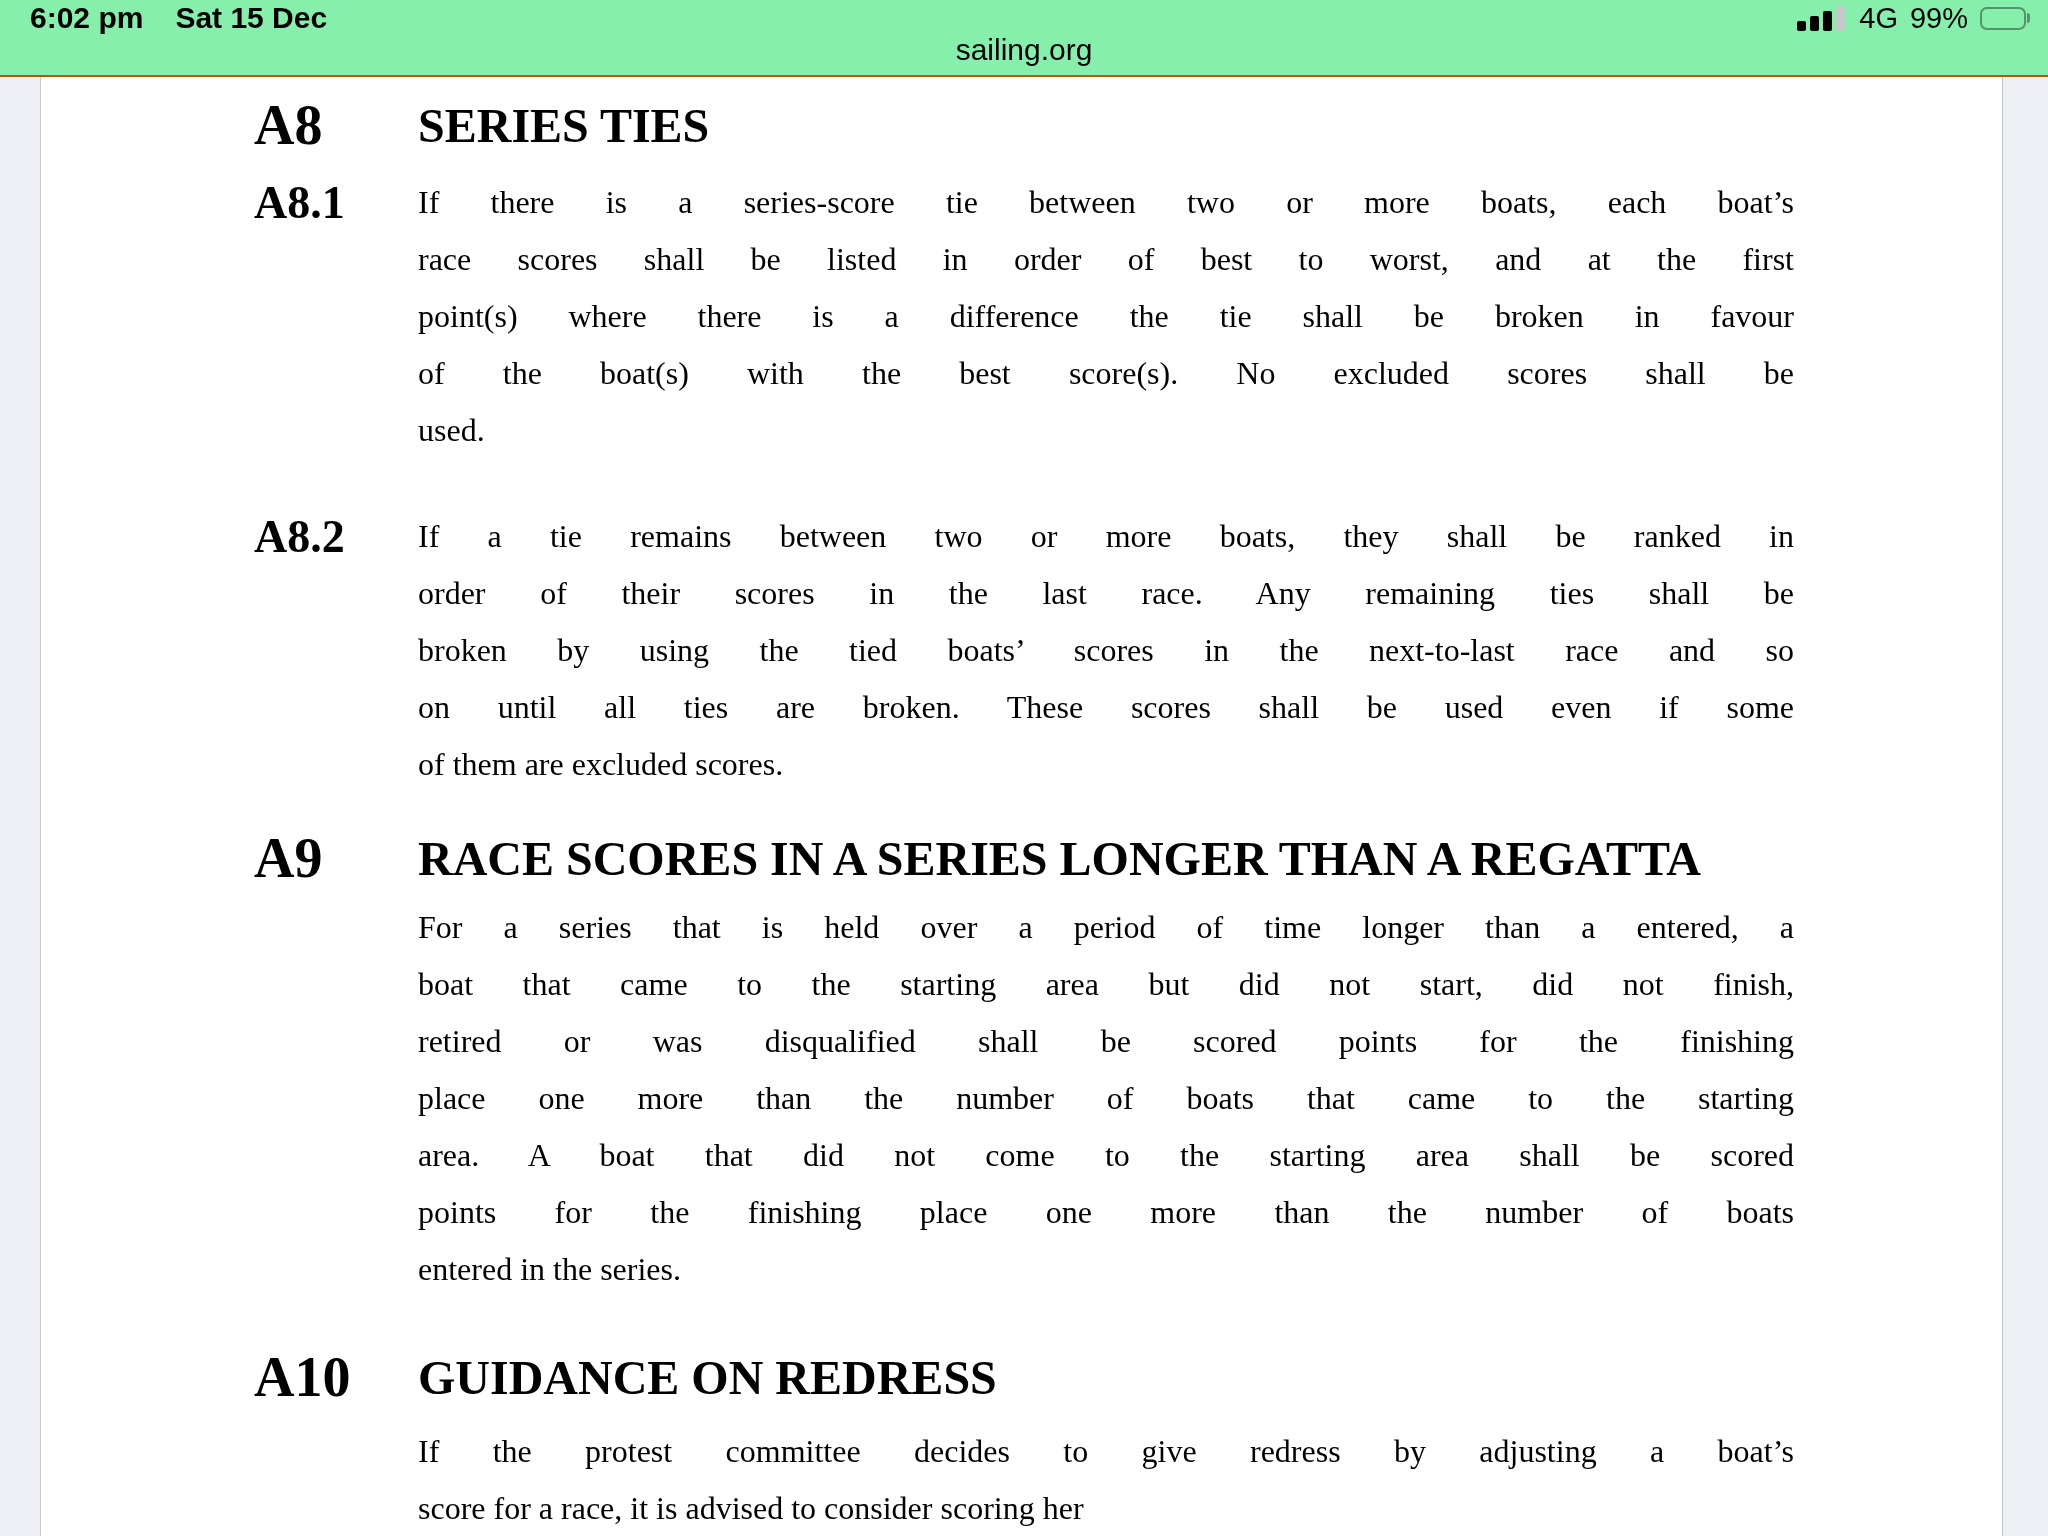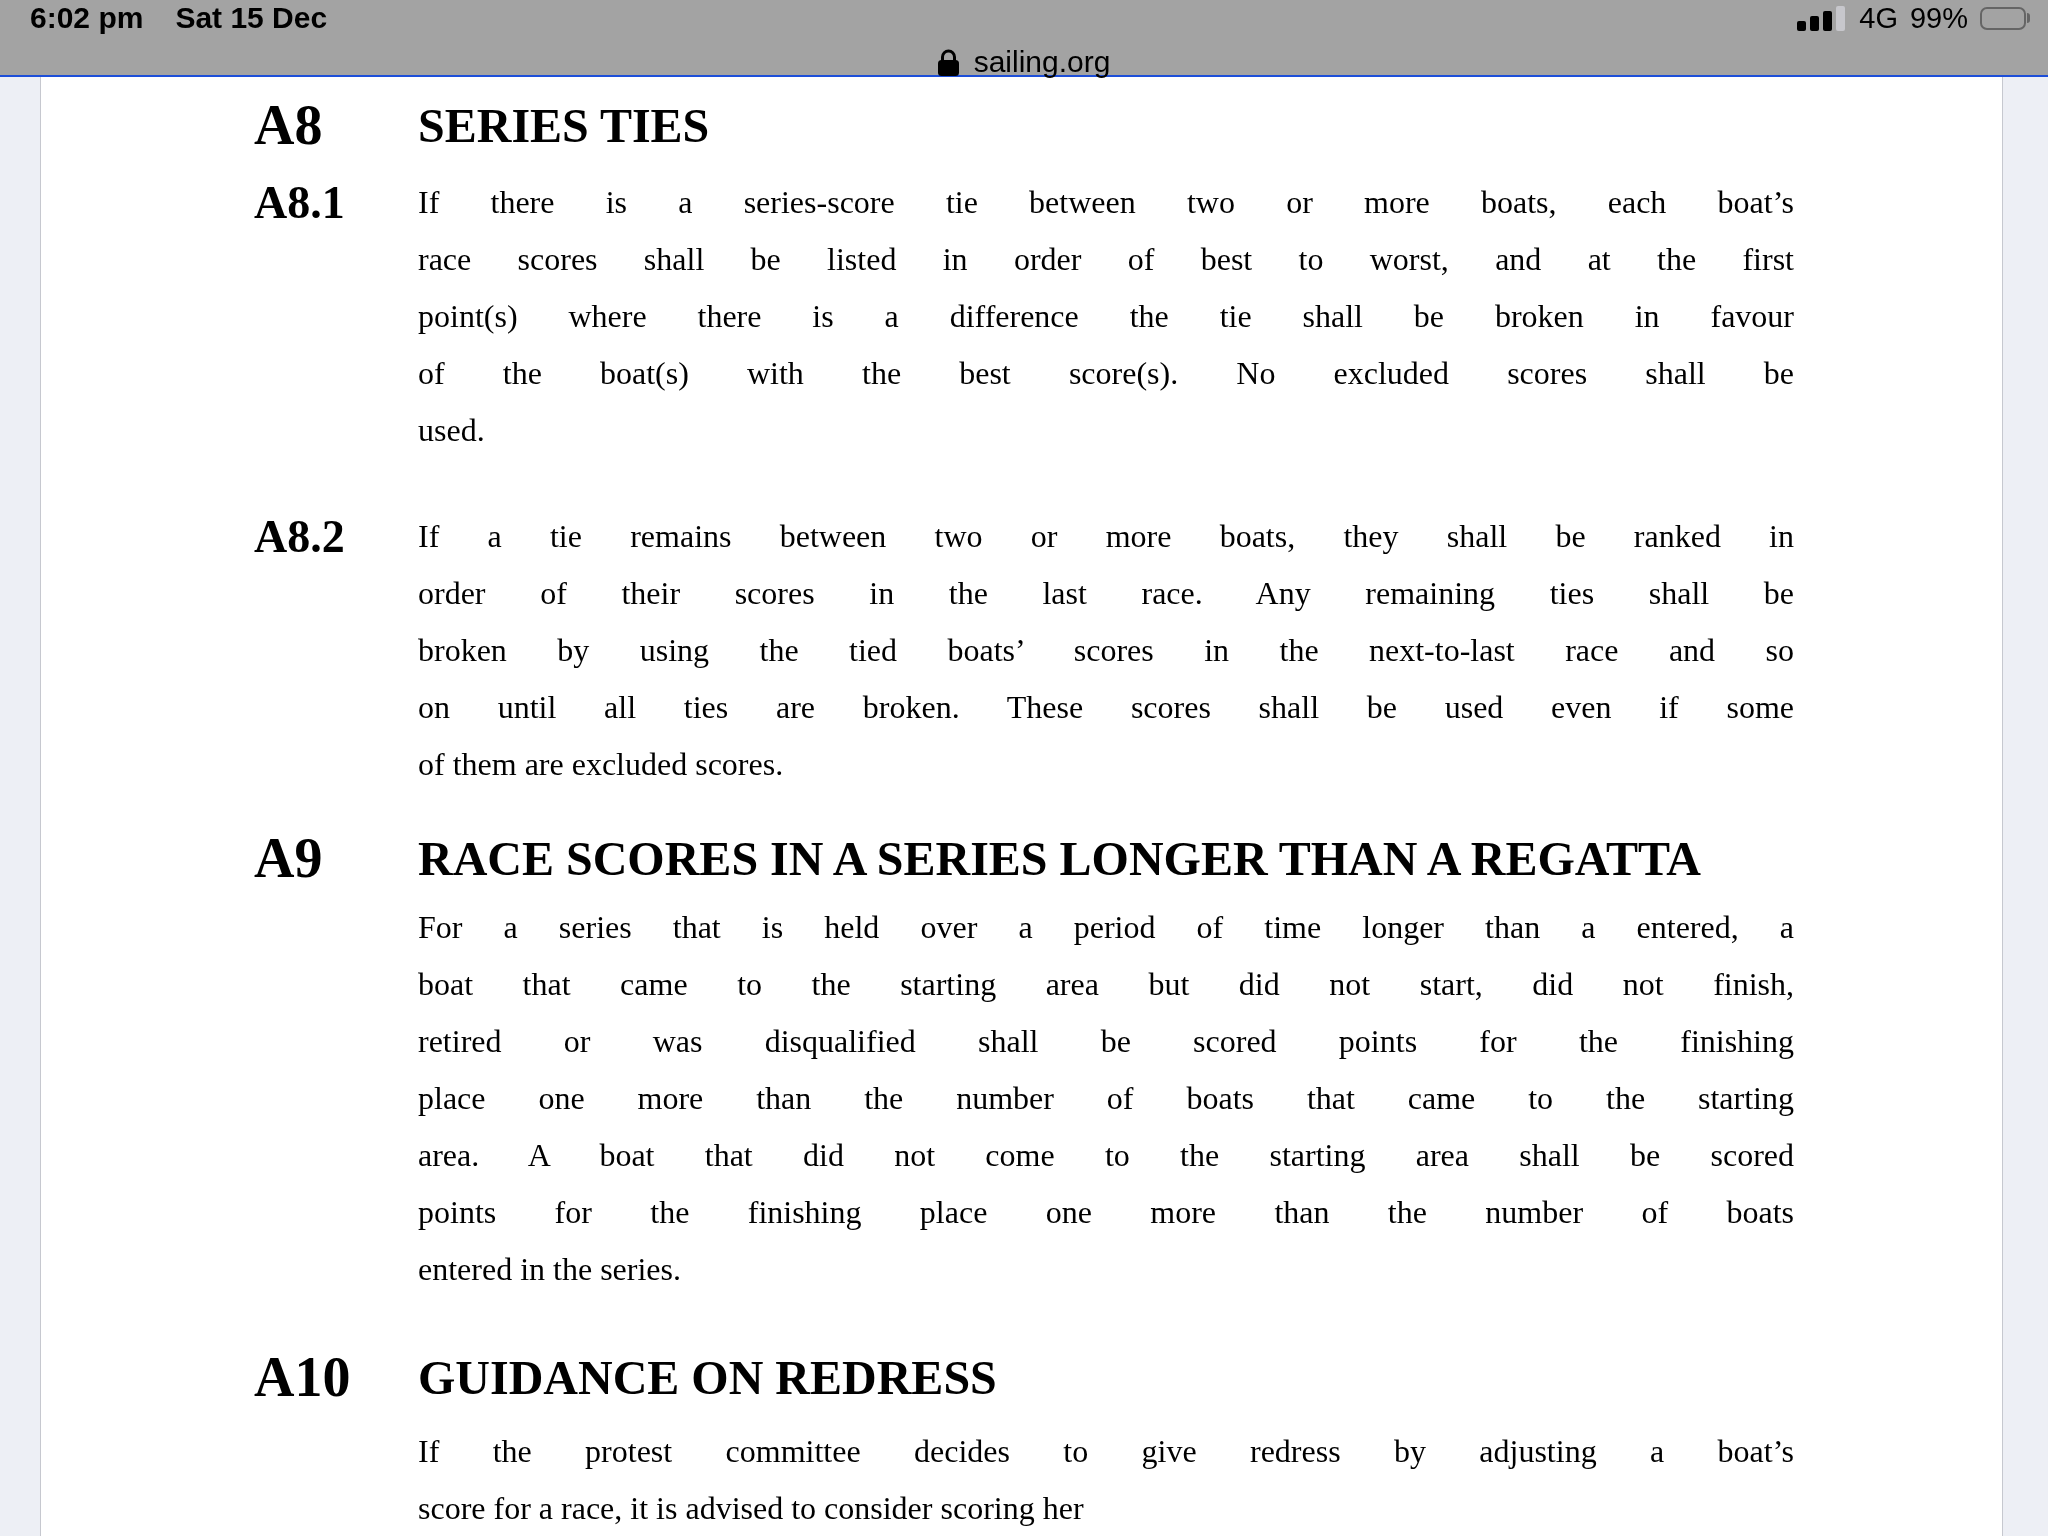--- a/index.html
+++ b/index.html
@@ -6,21 +6,21 @@
   body{
     width:2048px;height:1536px;position:relative;overflow:hidden;
     background:#edeff5;
     font-family:"Liberation Sans", sans-serif;
     -webkit-font-smoothing:antialiased;
   }
 
   
   .chrome{
     position:absolute;top:0;left:0;right:0;height:75px;
-    background:#a3a3a3;border-bottom:2px solid #1d4ed8;z-index:5;
+    background:#86efac;border-bottom:2px solid #a16207;z-index:5;
   }
   .status-row{
     position:absolute;top:0;left:0;right:0;height:32px;
     display:flex;align-items:center;justify-content:space-between;
     padding:4px 18px 0 30px;box-sizing:border-box;
     font-size:30px;color:#000;
   }
   .status-left{display:flex;align-items:center;gap:32px;font-weight:600;}
   .status-right{display:flex;align-items:center;gap:12px;}
   .net-label,.batt-label{font-weight:400;font-size:29px;}
@@ -35,23 +35,23 @@
   .battery{display:flex;align-items:center;}
   .batt-body{
     width:46px;height:23px;border:2px solid rgba(0,0,0,0.38);
     border-radius:7px;padding:2px;box-sizing:border-box;
   }
   .batt-fill{height:100%;width:96%;background:#000;border-radius:3px;}
   .batt-nub{width:3px;height:10px;background:rgba(0,0,0,0.38);
     border-radius:0 3px 3px 0;margin-left:1px;}
 
   .url-row{
-    position:absolute;top:40px;left:0;right:0;height:44px;
+    position:absolute;top:20px;left:0;right:0;height:44px;
     display:flex;align-items:center;justify-content:center;gap:15px;
-    font-size:30px;color:#000;
+    font-size:30px;color:#000;flex-direction:column;
   }
   .lock{width:21px;height:27px;display:block;}
 
   
   .page{
     position:absolute;top:77px;bottom:0;left:40px;width:1963px;
     background:#fff;border-left:1px solid #c6c8cf;border-right:1px solid #c6c8cf;
     box-sizing:border-box;overflow:hidden;
     padding:0 208px 0 213px;
     font-family:"Liberation Serif", serif;color:#000;

